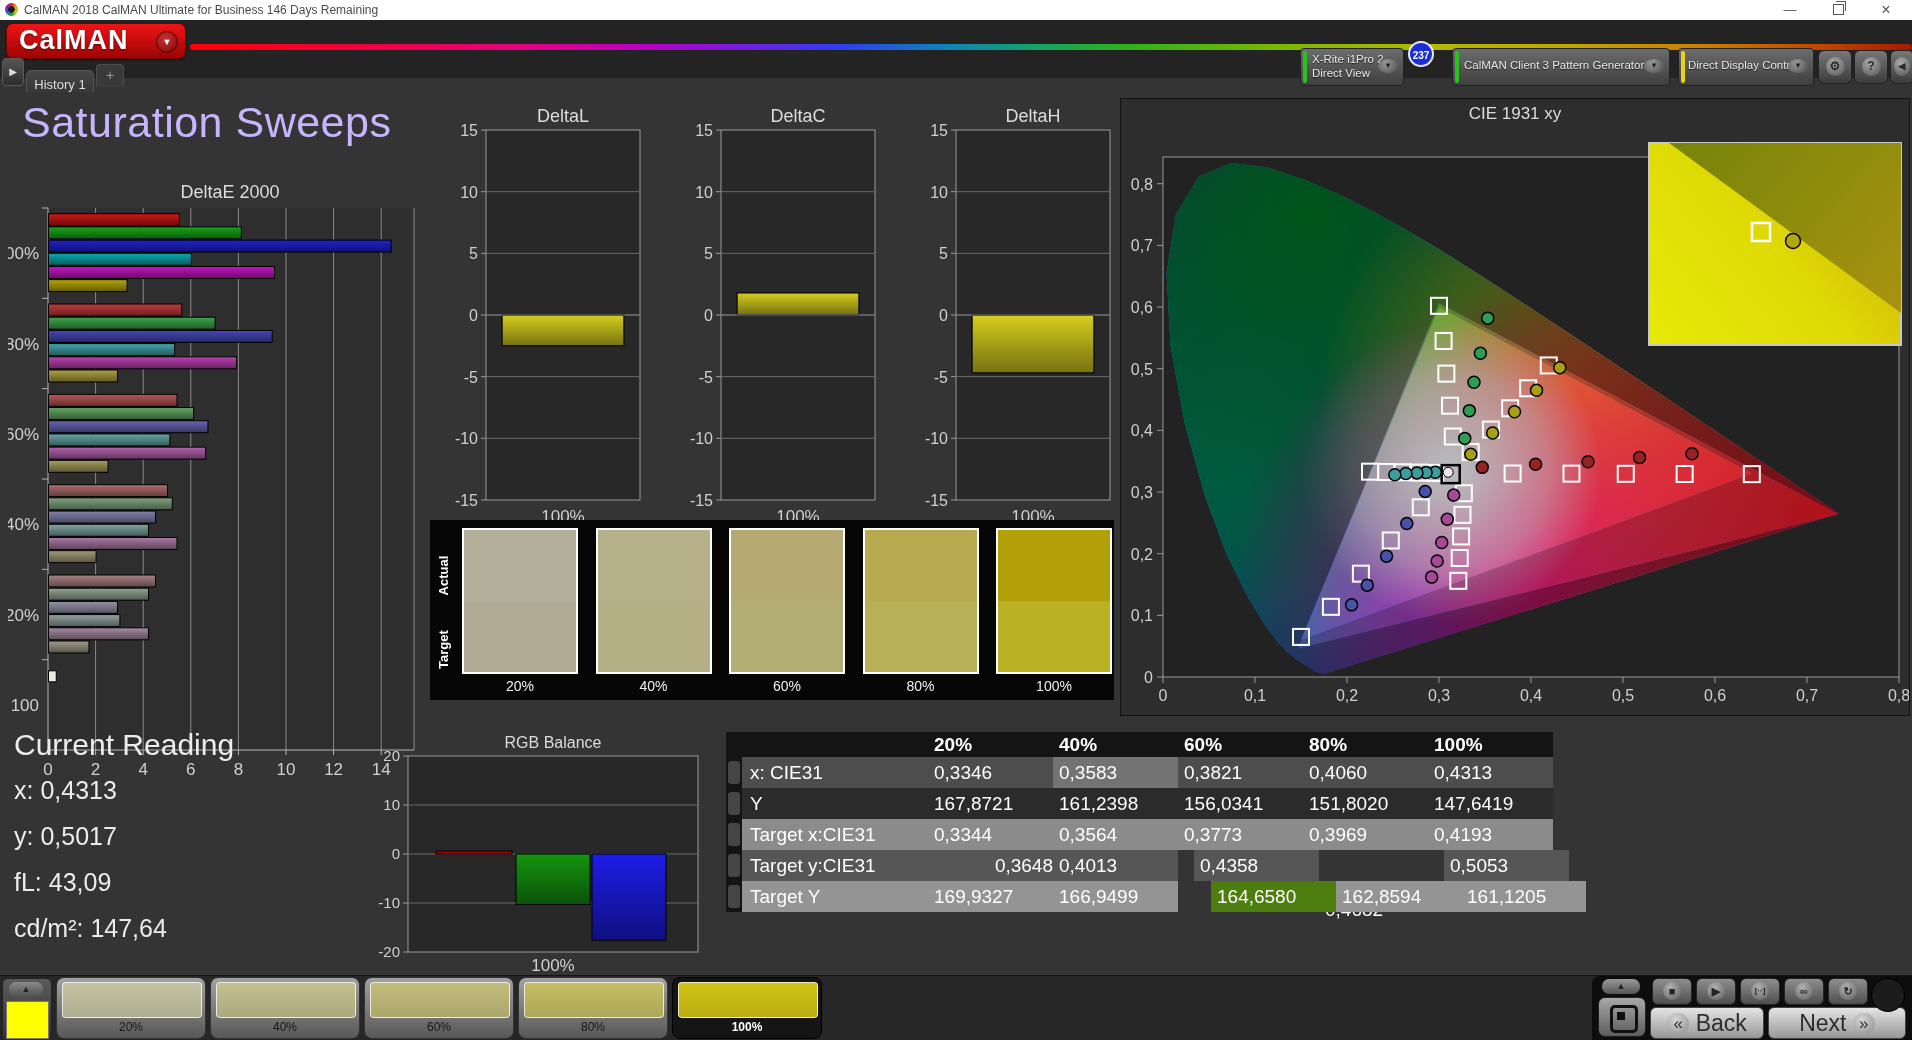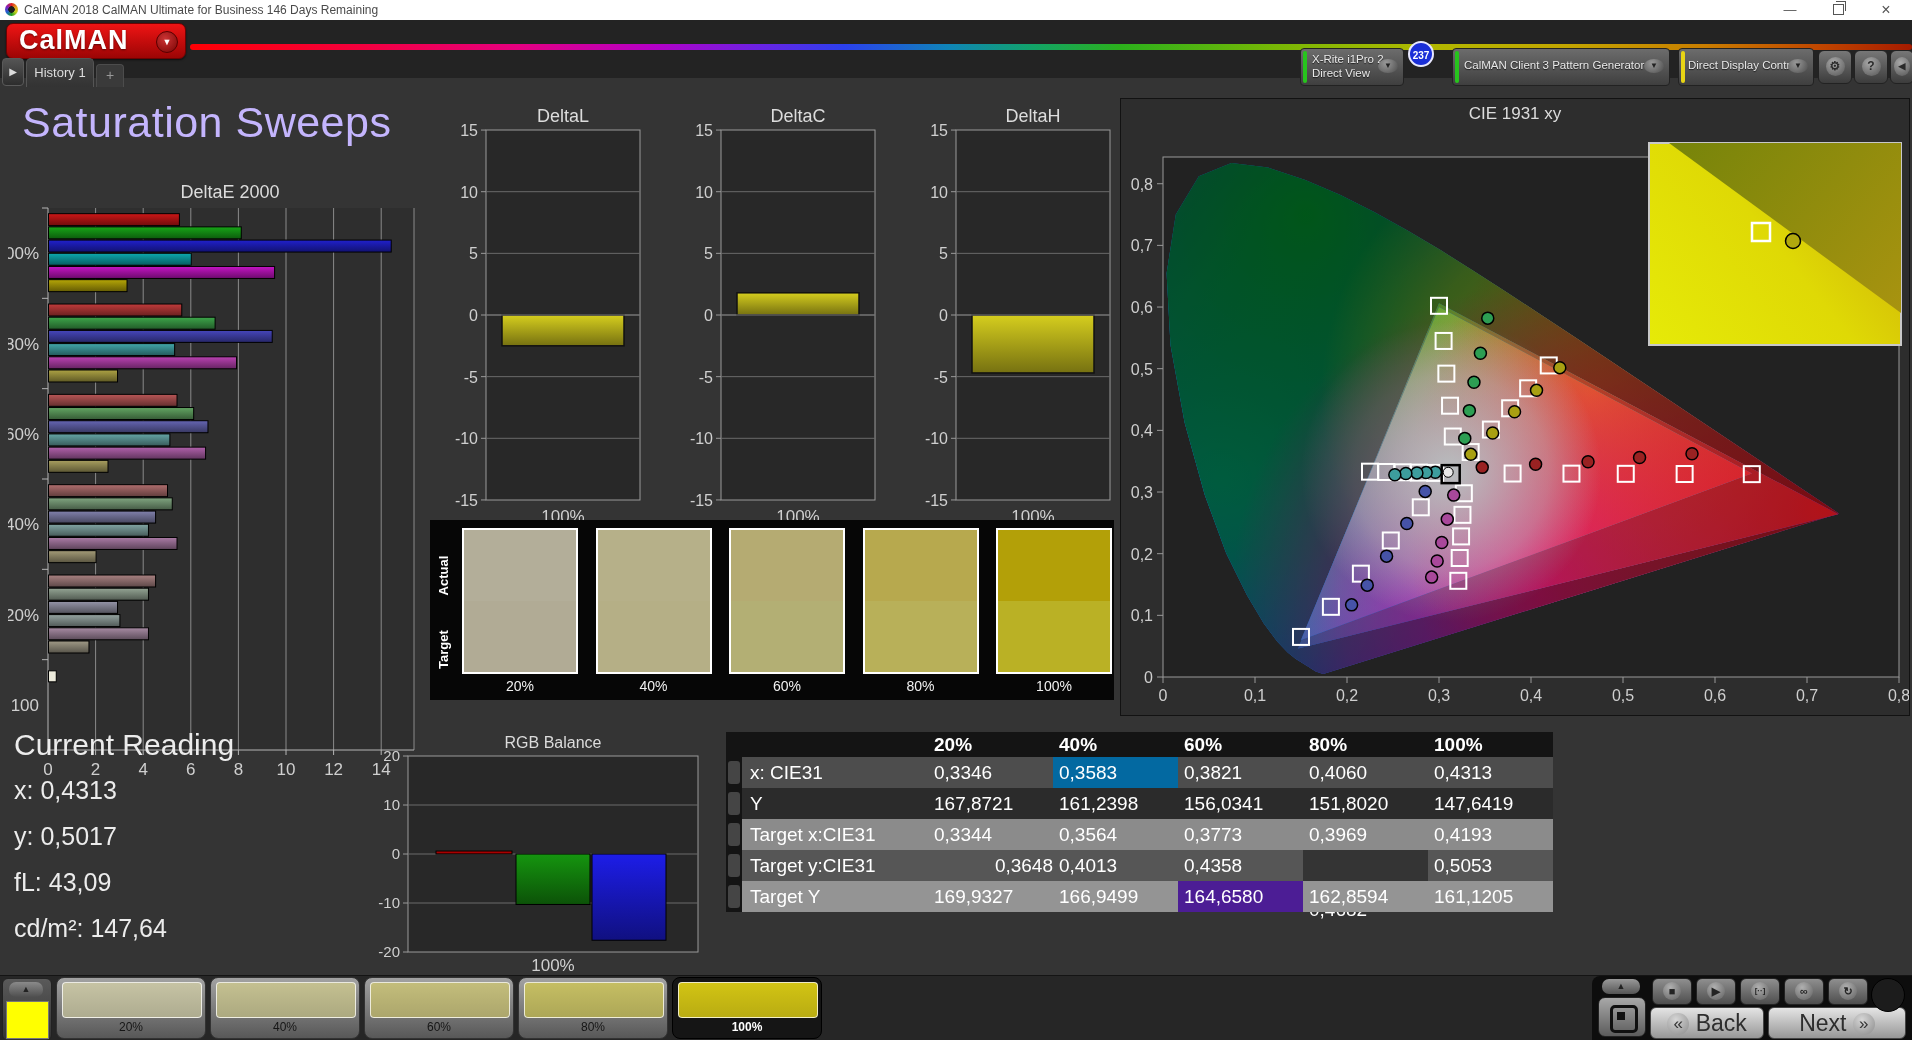--- a/index.html
+++ b/index.html
@@ -99,21 +99,21 @@
   <div class="winbtn" style="left:1864px;font-size:16px;">×</div>
 </div>
 
 <div id="header">
   <div id="logo">
     <span class="logotext">CalMAN</span>
     <span class="logodrop">▼</span>
   </div>
   <div id="rainbow"></div>
   <div id="tab-arrow">▶</div>
-  <div class="tab" style="left:26px;width:66px;">History 1</div>
+  <div class="tab" style="left:26px;width:66px;margin-top:12px;">History 1</div>
   <div id="tab-add">+</div>
 
   <div class="devdrop" style="left:1300px;width:102px;">
     <span class="statbar" style="background:#27c41d;"></span>
     <span class="dtext"><span>X-Rite i1Pro 2</span><br>
       <span>Direct View</span></span>
     <span class="darrow">▼</span>
   </div>
   <div id="meter-badge">237</div>
   <div class="devdrop" style="left:1452px;width:216px;">
@@ -694,21 +694,21 @@
         <div class="tval" style="background: rgb(20, 20, 20);">60%</div>
         <div class="tval" style="background: rgb(20, 20, 20);">80%</div>
         <div class="tval" style="background: rgb(20, 20, 20);">100%</div>
       </div>
       <div class="trow">
         <div class="tgut">
           <div class="tile"></div>
         </div>
         <div class="tlabel" style="background: rgb(77, 77, 77);">x: CIE31</div>
         <div class="tval" style="background: rgb(77, 77, 77);">0,3346</div>
-        <div class="tval" style="background: #0369a1;">0,3583</div>
+        <div class="tval" style="background: #737373;">0,3583</div>
         <div class="tval" style="background: rgb(77, 77, 77);">0,3821</div>
         <div class="tval" style="background: rgb(77, 77, 77);">0,4060</div>
         <div class="tval" style="background: rgb(77, 77, 77);">0,4313</div>
       </div>
       <div class="trow">
         <div class="tgut">
           <div class="tile"></div>
         </div>
         <div class="tlabel" style="background: rgb(43, 43, 43);">Y</div>
         <div class="tval" style="background: rgb(43, 43, 43);">167,8721</div>
@@ -728,32 +728,32 @@
         <div class="tval" style="background: rgb(139, 139, 139);">0,3969</div>
         <div class="tval" style="background: rgb(139, 139, 139);">0,4193</div>
       </div>
       <div class="trow">
         <div class="tgut">
           <div class="tile"></div>
         </div>
         <div class="tlabel" style="background: rgb(86, 86, 86);">Target y:CIE31</div>
         <div class="tval" style="background: rgb(86, 86, 86); text-align: right;">0,3648</div>
         <div class="tval" style="background: rgb(86, 86, 86);">0,4013</div>
-        <div class="tval" style="background: rgb(86, 86, 86);">0,4358</div>
+        <div class="tval" style="background: rgb(86, 86, 86); margin-left: 16px;">0,4358</div>
         <div class="tval" style="background: rgb(86, 86, 86); margin-top: 44px;">0,4682</div>
         <div class="tval" style="background: rgb(86, 86, 86);">0,5053</div>
       </div>
       <div class="trow">
         <div class="tgut">
           <div class="tile"></div>
         </div>
         <div class="tlabel" style="background: rgb(148, 148, 148);">Target Y</div>
         <div class="tval" style="background: rgb(148, 148, 148);">169,9327</div>
         <div class="tval" style="background: rgb(148, 148, 148);">166,9499</div>
-        <div class="tval" style="background: #4c1d95;">164,6580</div>
+        <div class="tval" style="background: #4d7c0f; margin-left: 33px;">164,6580</div>
         <div class="tval" style="background: rgb(148, 148, 148);">162,8594</div>
         <div class="tval" style="background: rgb(148, 148, 148);">161,1205</div>
       </div>
     </div>
 </div>
 
 <div id="bottombar">
   <div id="corner-tile">
     <div id="corner-up">▲</div>
     <div id="corner-swatch" style="background: rgb(255, 255, 0);"></div>

